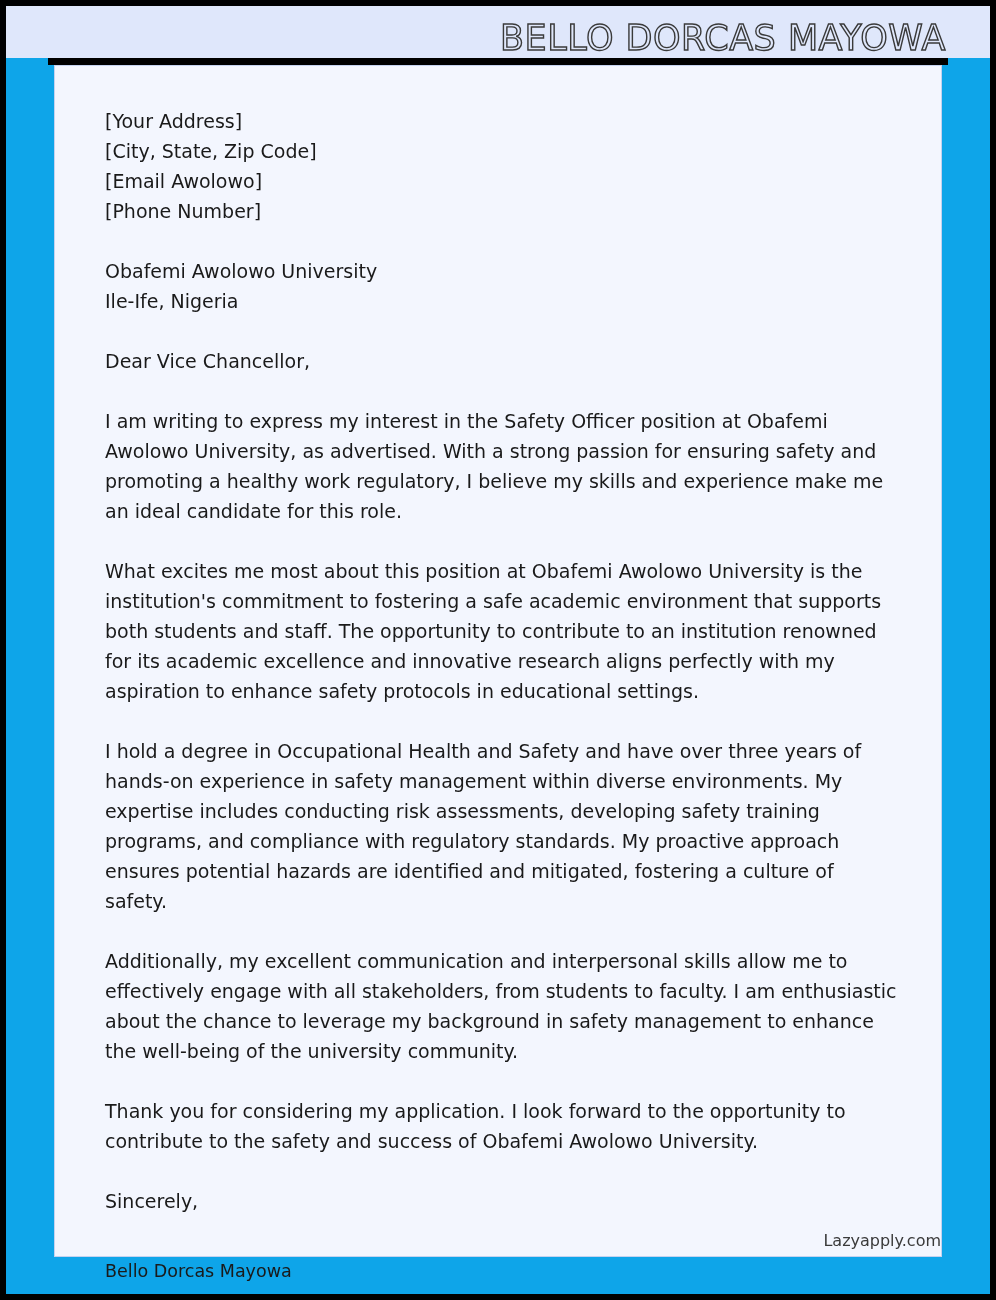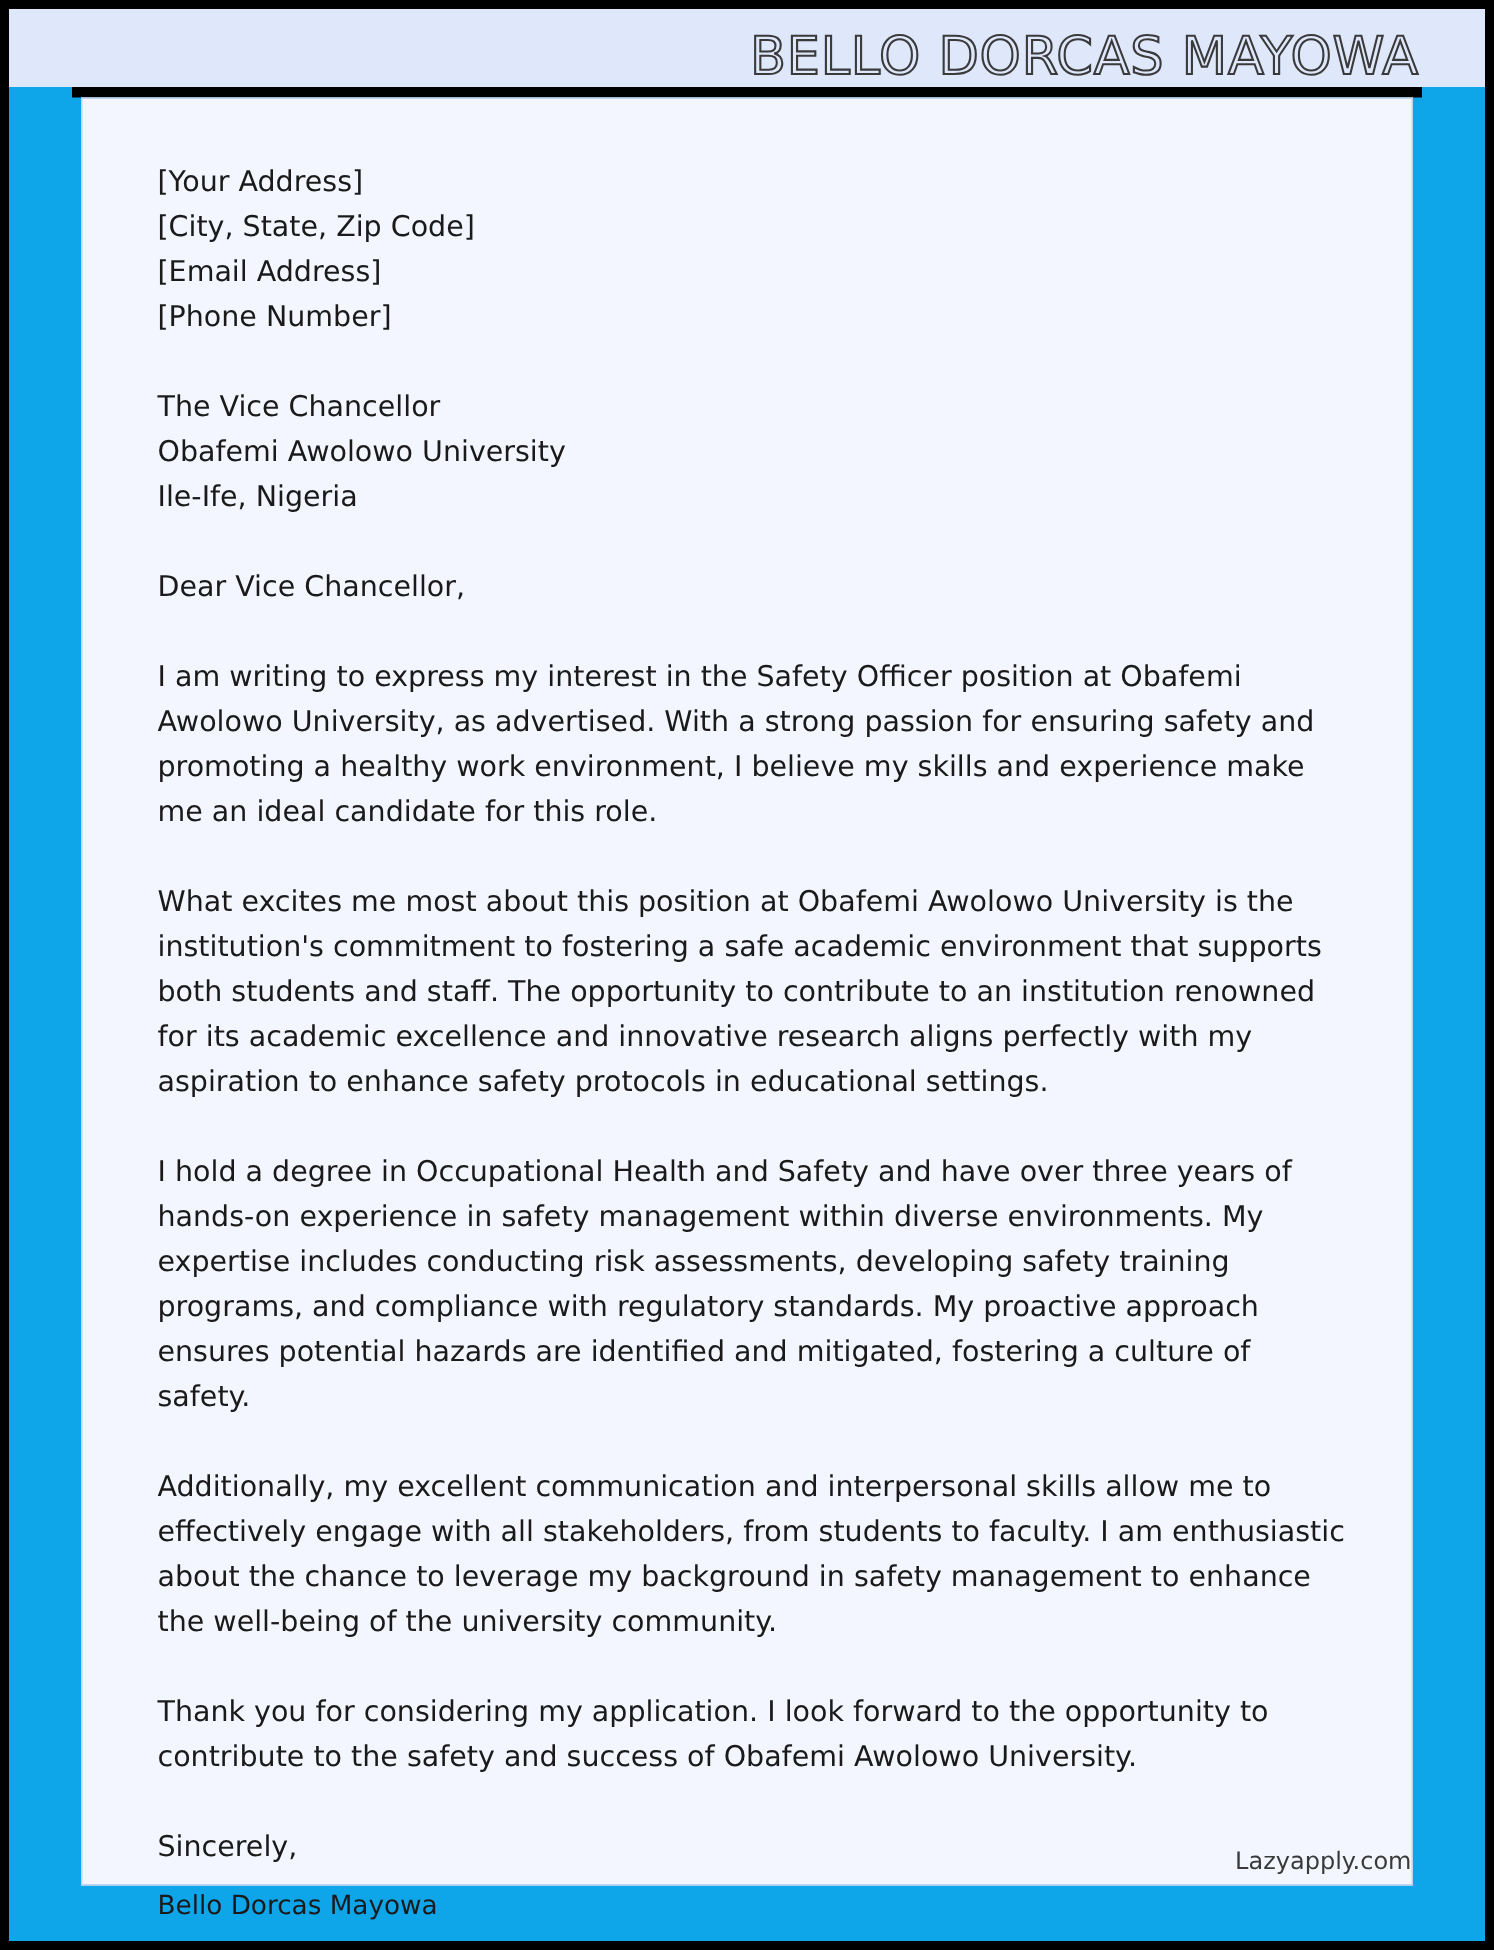--- a/index.html
+++ b/index.html
@@ -101,33 +101,32 @@
     <div class="header-name">BELLO DORCAS MAYOWA</div>
   </div>
   <div class="header-rule"></div>
 
   <div class="letter">
     <div class="letter-body">
 
       <div class="block">
         <div class="line">[Your Address]</div>
         <div class="line">[City, State, Zip Code]</div>
-        <div class="line">[Email Address]</div>
+        <div class="line">[Email Awolowo]</div>
         <div class="line">[Phone Number]</div>
       </div>
 
       <div class="block">
-        <div class="line">The Vice Chancellor</div>
         <div class="line">Obafemi Awolowo University</div>
         <div class="line">Ile-Ife, Nigeria</div>
       </div>
 
       <p class="para">Dear Vice Chancellor,</p>
 
-      <p class="para">I am writing to express my interest in the Safety Officer position at Obafemi Awolowo University, as advertised. With a strong passion for ensuring safety and promoting a healthy work environment, I believe my skills and experience make me an ideal candidate for this role.</p>
+      <p class="para">I am writing to express my interest in the Safety Officer position at Obafemi Awolowo University, as advertised. With a strong passion for ensuring safety and promoting a healthy work regulatory, I believe my skills and experience make me an ideal candidate for this role.</p>
       <p class="para">What excites me most about this position at Obafemi Awolowo University is the institution's commitment to fostering a safe academic environment that supports both students and staff. The opportunity to contribute to an institution renowned for its academic excellence and innovative research aligns perfectly with my aspiration to enhance safety protocols in educational settings.</p>
       <p class="para">I hold a degree in Occupational Health and Safety and have over three years of hands-on experience in safety management within diverse environments. My expertise includes conducting risk assessments, developing safety training programs, and compliance with regulatory standards. My proactive approach ensures potential hazards are identified and mitigated, fostering a culture of safety.</p>
       <p class="para">Additionally, my excellent communication and interpersonal skills allow me to effectively engage with all stakeholders, from students to faculty. I am enthusiastic about the chance to leverage my background in safety management to enhance the well-being of the university community.</p>
       <p class="para">Thank you for considering my application. I look forward to the opportunity to contribute to the safety and success of Obafemi Awolowo University.</p>
 
       <p class="para">Sincerely,</p>
 
     </div>
 
     <div class="watermark">Lazyapply.com</div>

